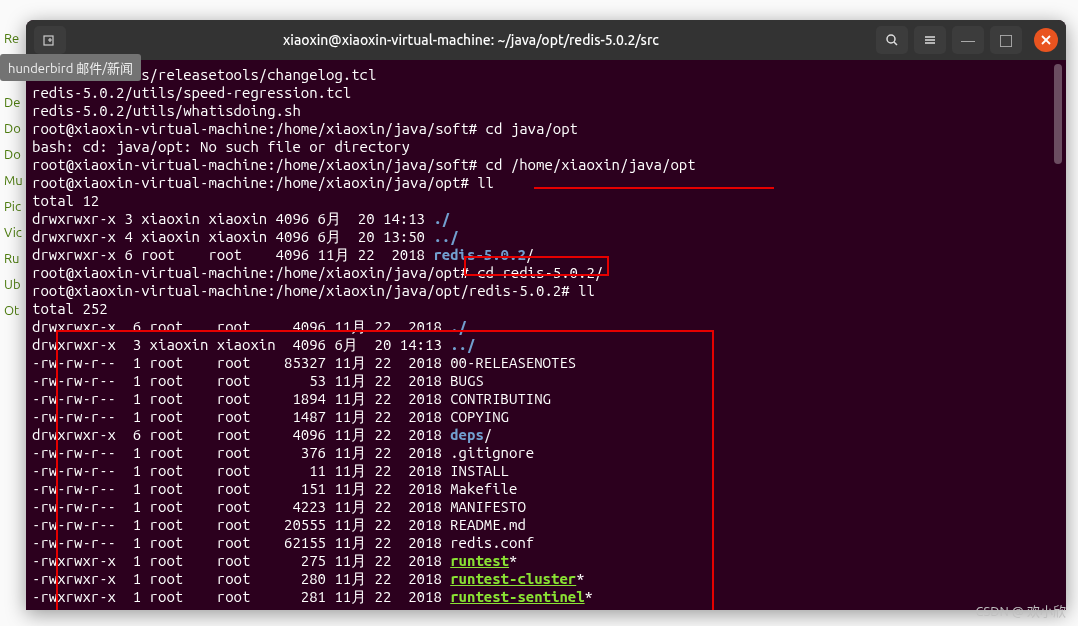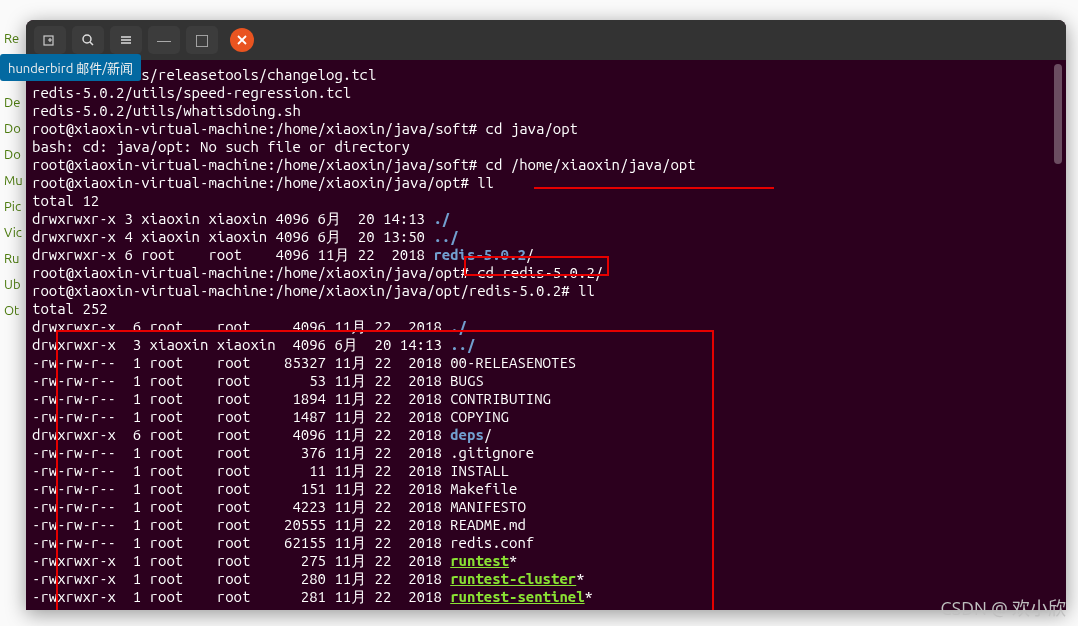--- a/index.html
+++ b/index.html
@@ -20,21 +20,21 @@
       background: #fafafa;
       font-size: 13px;
       color: #4d7c0f;
       margin-top: 25px;
     }
     .sidebar-hint div { padding: 6px 4px; white-space: nowrap; overflow: hidden; }
     .tooltip-tb {
       position: absolute;
       left: 0;
       top: 54px;
-      background: #0369a1;
+      background: #737373;
       color: #eee;
       font-size: 13px;
       padding: 4px 8px;
       border-radius: 3px;
       z-index: 5;
     }
     .terminal-window {
       position: absolute;
       left: 26px;
       top: 20px;
@@ -105,21 +105,21 @@
       left: 30px; top: 310px;
       width: 658px; height: 294px;
       border: 2px solid #e60000;
       pointer-events: none;
     }
     .watermark {
       position: absolute;
       right: 12px;
       bottom: 6px;
       color: #c0c0c0;
-      font-size: 18px;
+      font-size: 13px;
       z-index: 10;
     }
     .scrollbar {
       position: absolute;
       right: 4px;
       top: 44px;
       width: 8px;
       height: 560px;
     }
     .scroll-thumb {
@@ -152,20 +152,21 @@
 <div class="tooltip-tb">hunderbird 邮件/新闻</div>
 
 <div class="terminal-window">
   <div class="titlebar">
     <div class="tab-btn">
       <svg width="14" height="14" viewBox="0 0 14 14">
           <rect x="1" y="3" width="9" height="9" fill="none" stroke="#ccc" stroke-width="1.2"></rect>
           <path d="M7 5v4M5 7h4" stroke="#ccc" stroke-width="1.2"></path>
         </svg>
     </div>
+    <div class="title-text">xiaoxin@xiaoxin-virtual-machine: ~/java/opt/redis-5.0.2/src</div>
     <div class="win-btn">
       <svg width="14" height="14" viewBox="0 0 14 14">
           <circle cx="6" cy="6" r="4" fill="none" stroke="#ddd" stroke-width="1.5"></circle>
           <line x1="9" y1="9" x2="12" y2="12" stroke="#ddd" stroke-width="1.5"></line>
         </svg>
     </div>
     <div class="win-btn">
       <svg width="14" height="14" viewBox="0 0 14 14">
           <line x1="2" y1="4" x2="12" y2="4" stroke="#ddd" stroke-width="1.5"></line>
           <line x1="2" y1="7" x2="12" y2="7" stroke="#ddd" stroke-width="1.5"></line>

